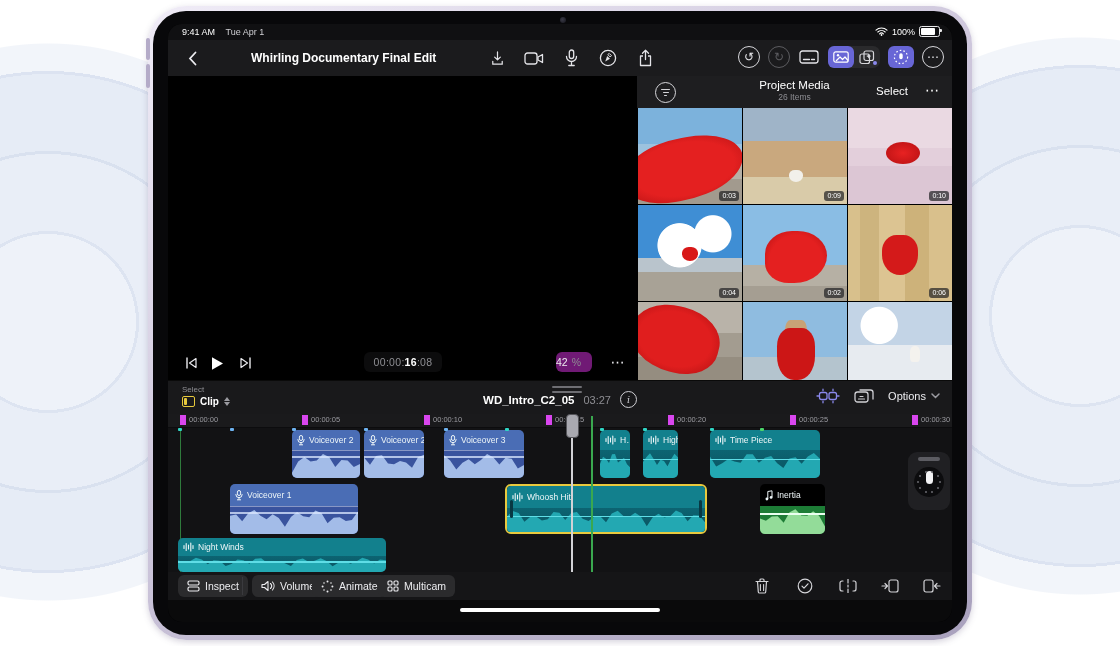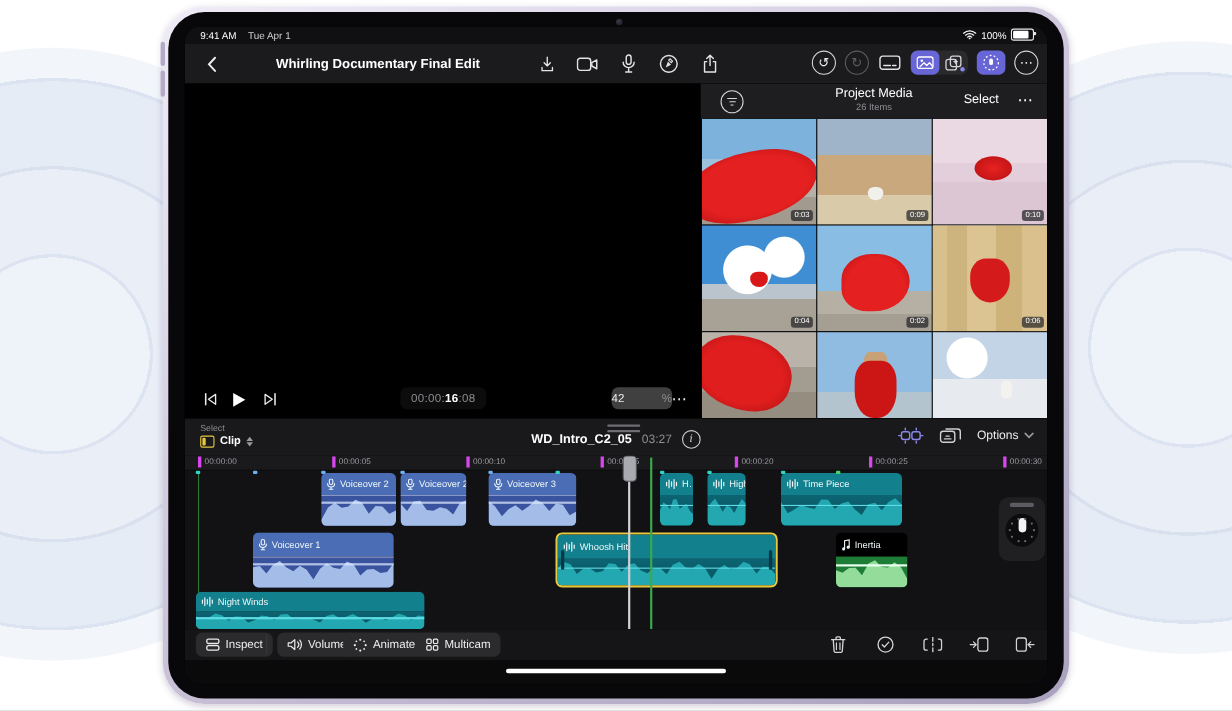--- a/index.html
+++ b/index.html
@@ -86,22 +86,22 @@
     font-family:"DejaVu Serif",serif;font-style:italic;font-weight:bold;font-size:44px;color:#fff;
     letter-spacing:1px;transform:scaleY(1.04);}
   .vid-sub{position:absolute;left:0;top:158px;width:100%;text-align:center;font-size:13px;color:#fff;}
 
   
   .transport{position:absolute;left:0;top:268px;width:469px;height:36px;background:#000;}
   .tr-btn{position:absolute;top:8px;width:22px;height:22px;display:flex;align-items:center;justify-content:center;}
   .tc-pill{position:absolute;left:196px;top:8px;width:78px;height:20px;background:#0c0c0d;border-radius:6px;
     display:flex;align-items:center;justify-content:center;font-size:10.5px;color:#8e8e93;letter-spacing:.3px;}
   .tc-pill .hl{color:#fff;font-weight:bold;}
-  .zoom-pill{position:absolute;left:388px;top:8px;width:55px;height:20px;background:#404040;border-radius:6px;
-    display:flex;align-items:center;justify-content:space-between;gap:4px;font-size:10.5px;}
+  .zoom-pill{position:absolute;left:388px;top:8px;width:36px;height:20px;background:#701a75;border-radius:6px;
+    display:flex;align-items:center;justify-content:flex-start;gap:4px;font-size:10.5px;}
   .zoom-pill .val{color:#ececef;} .zoom-pill .unit{color:#8e8e93;}
   .tr-dots{position:absolute;left:438px;top:8px;width:24px;height:20px;color:#ececef;font-size:14px;
     display:flex;align-items:center;justify-content:center;letter-spacing:1px;}
 
   
   .media-col{position:absolute;left:469px;top:0;width:315px;height:304px;background:#000;}
   .media-header{position:absolute;left:0;top:0;width:100%;height:32px;background:#1e1e20;border-bottom:1px solid #000;}
   .mh-filter{position:absolute;left:18px;top:6px;width:19px;height:19px;border:1.4px solid #d6d6da;border-radius:50%;
     display:flex;flex-direction:column;align-items:center;justify-content:center;gap:2px;}
   .mh-filter i{display:block;height:1.3px;background:#d6d6da;border-radius:1px;}
@@ -153,21 +153,21 @@
   .tl-dur{font-size:11px;color:#8e8e93;}
   .info-circ{width:15px;height:15px;border:1.3px solid #cfcfd4;border-radius:50%;display:flex;align-items:center;justify-content:center;
     font-size:9.5px;color:#cfcfd4;font-family:"DejaVu Serif",serif;font-style:italic;}
   .tl-right{position:absolute;right:12px;top:7px;display:flex;align-items:center;gap:14px;}
   .opt{display:flex;align-items:center;gap:5px;font-size:11px;color:#ececef;}
 
   
   .tl-body{position:absolute;left:0;top:390px;width:100%;height:158px;background:#121214;overflow:hidden;}
   .ruler{position:absolute;left:0;top:0;width:100%;height:13px;background:#1a1a1c;
     border-bottom:1px solid #0c0c0e;}
-  .ruler-label{position:absolute;top:1px;font-size:7.5px;color:#9a9aa0;border-left:3px solid #d946ef;padding-left:3px;line-height:10px;white-space:nowrap;}
+  .ruler-label{position:absolute;top:1px;font-size:7.5px;color:#9a9aa0;border-left:6px solid #d946ef;padding-left:3px;line-height:10px;white-space:nowrap;}
   .marker{position:absolute;top:14px;width:4px;height:3px;border-radius:1px;}
   .start-line{position:absolute;left:12px;top:16px;width:1px;height:142px;background:#2f7a3c;}
   .lanes{position:absolute;inset:0;}
   .clip{position:absolute;border-radius:5px;overflow:hidden;box-sizing:border-box;}
   .clip .head{position:relative;display:flex;align-items:center;gap:4px;padding:0 5px;color:#eef6f8;font-size:8.5px;font-weight:normal;white-space:nowrap;overflow:hidden;}
   .clip .body{position:relative;overflow:hidden;}
   .clip .wave{position:absolute;left:0;right:0;bottom:0;top:0;}
   .clip .vline{position:absolute;left:0;right:0;height:1.5px;}
   .clip.voiceover .head{background:#4a6db5;}
   .clip.voiceover .body{background:#39539e;border-top:1px solid rgba(255,255,255,.4);}

